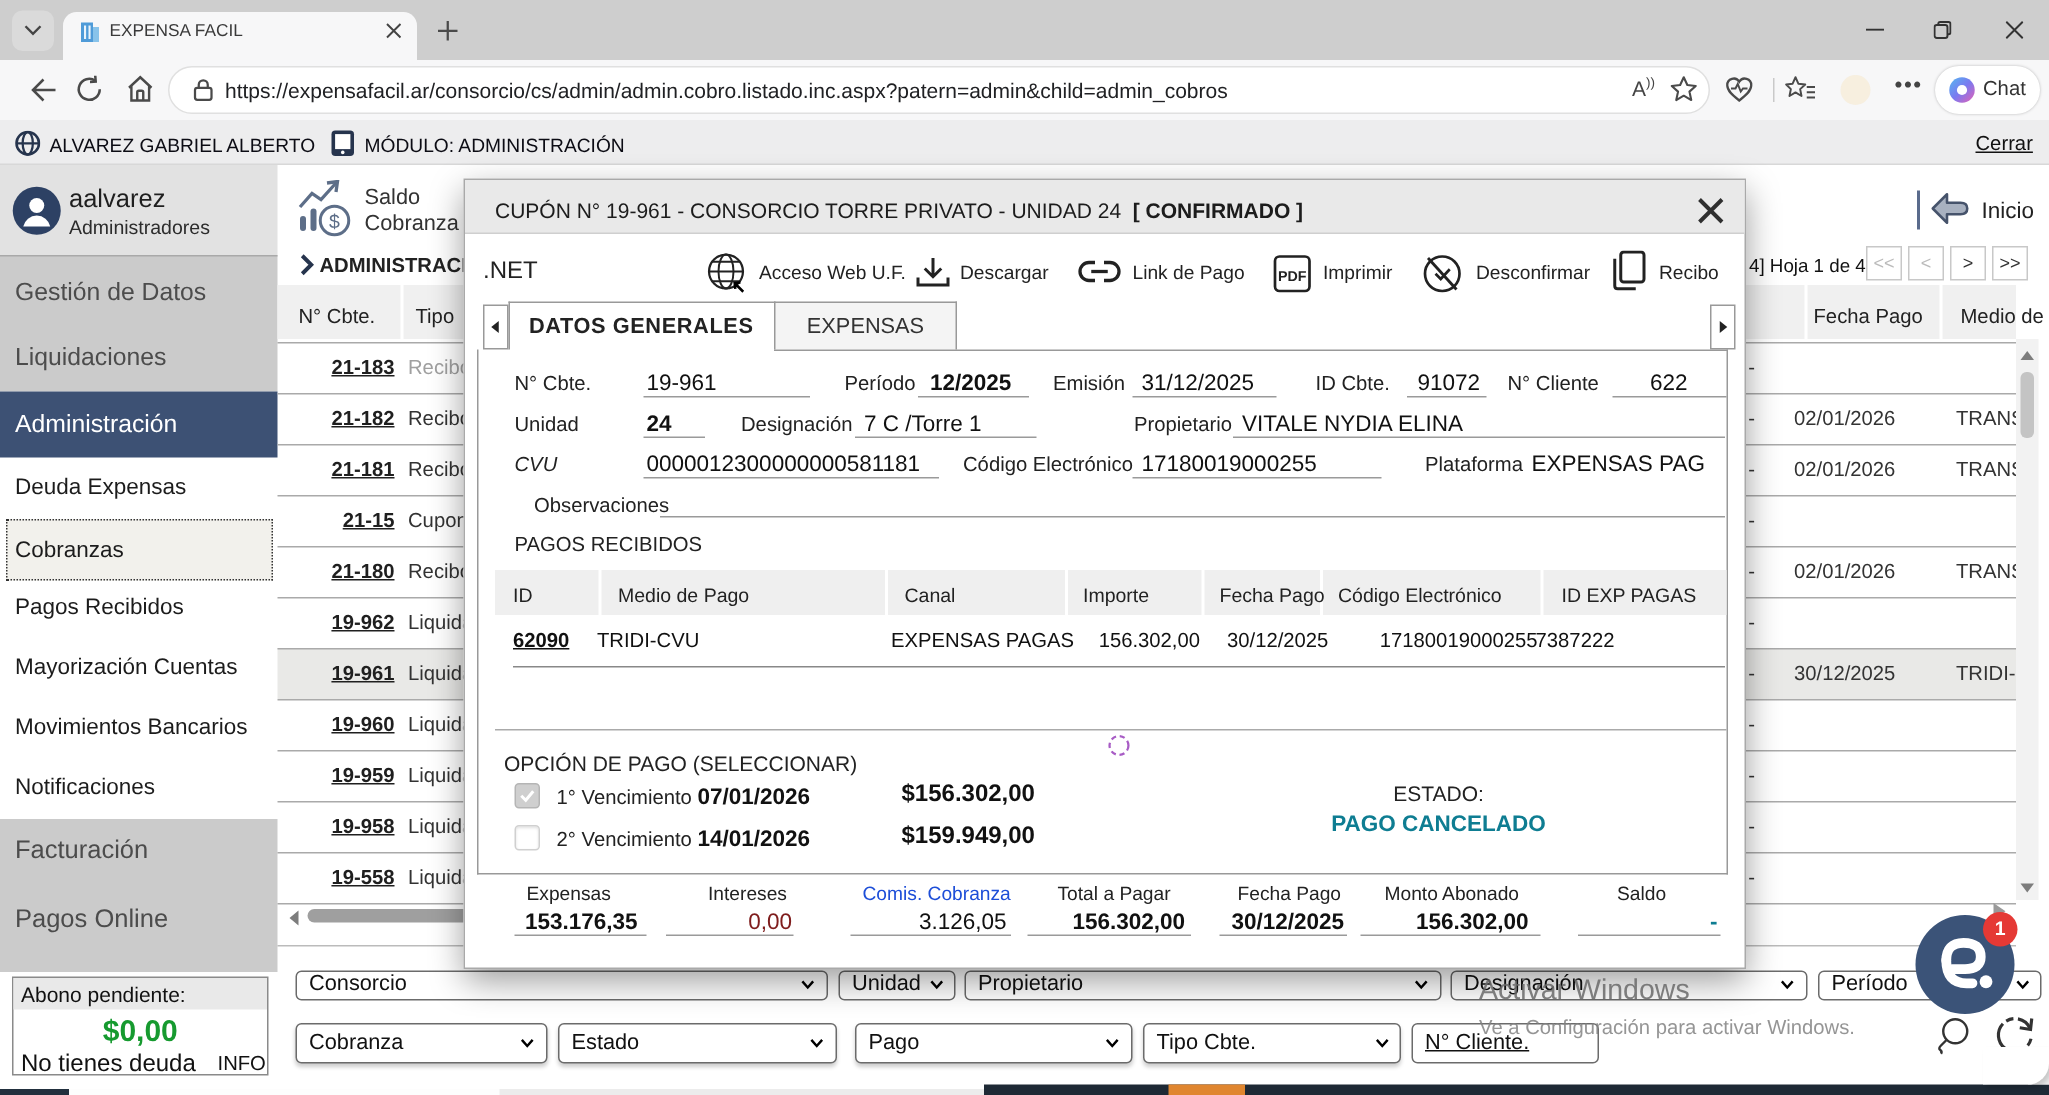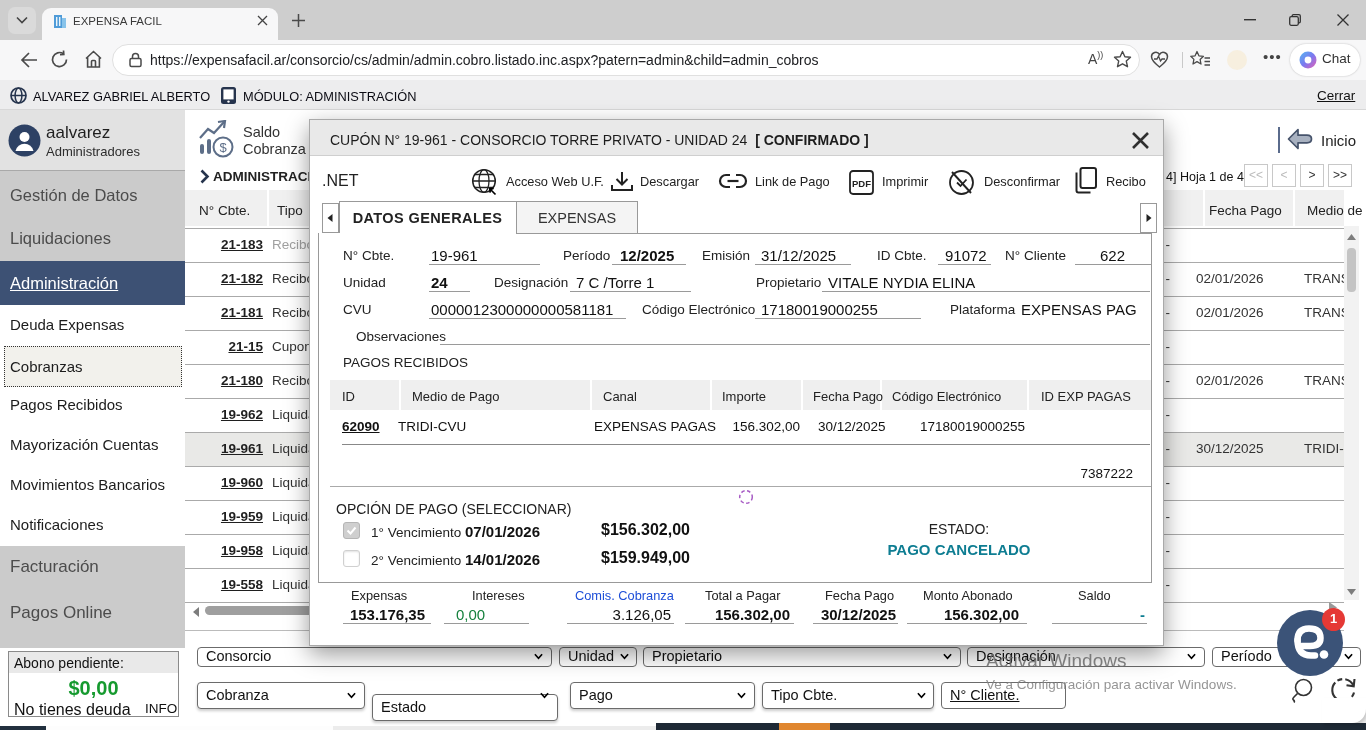--- a/index.html
+++ b/index.html
@@ -107,21 +107,21 @@
     <circle cx="16.5" cy="16.5" r="16" fill="#2d4164"></circle>
     <circle cx="16.5" cy="13" r="5" fill="#fff"></circle>
     <path d="M7.5 27 A9.2 9.2 0 0 1 25.5 27 Z" fill="#fff"></path>
   </svg>
 <div class="abs nw" style="left:46px;top:123px;font-size:17px;color:#1f1f1f;">aalvarez</div>
 <div class="abs nw" style="left:46px;top:144px;font-size:13px;color:#2c2c2c;">Administradores</div>
 <div class="abs" style="left:0;top:170px;width:185px;height:91px;background:#cbcbcb;border-top:1px solid #a9a9a9;box-sizing:border-box;"></div>
 <div class="abs nw" style="left:10px;top:186px;font-size:16.5px;color:#4c4c4c;">Gestión de Datos</div>
 <div class="abs nw" style="left:10px;top:229px;font-size:16.5px;color:#4c4c4c;">Liquidaciones</div>
 <div class="abs" style="left:0;top:261px;width:185px;height:44px;background:#3d5174;"></div>
-<div class="abs nw" style="left:10px;top:274px;font-size:16.5px;color:#fff;text-decoration:underline;">Administración</div>
+<div class="abs nw" style="left:10px;top:274px;font-size:16.5px;color:#fff;">Administración</div>
 <div class="abs nw" style="left:10px;top:316px;font-size:15px;color:#1c1c1c;">Deuda Expensas</div>
 <div class="abs" style="left:4px;top:346px;width:178px;height:41px;background:#f2f1ec;border:1px dotted #333;box-sizing:border-box;"></div>
 <div class="abs nw" style="left:10px;top:358px;font-size:15px;color:#1c1c1c;">Cobranzas</div>
 <div class="abs nw" style="left:10px;top:396px;font-size:15px;color:#1c1c1c;">Pagos Recibidos</div>
 <div class="abs nw" style="left:10px;top:436px;font-size:15px;color:#1c1c1c;">Mayorización Cuentas</div>
 <div class="abs nw" style="left:10px;top:476px;font-size:15px;color:#1c1c1c;">Movimientos Bancarios</div>
 <div class="abs nw" style="left:10px;top:516px;font-size:15px;color:#1c1c1c;">Notificaciones</div>
 <div class="abs" style="left:0;top:546px;width:185px;height:102px;background:#cbcbcb;"></div>
 <div class="abs nw" style="left:10px;top:557px;font-size:17px;color:#4c4c4c;">Facturación</div>
 <div class="abs nw" style="left:10px;top:603px;font-size:17px;color:#4c4c4c;">Pagos Online</div>
@@ -265,21 +265,21 @@
     <path d="M1 2.5 L5 7 L9 2.5" fill="none" stroke="#000" stroke-width="1.8"></path>
   </svg>
 <div class="sel" style="left:1212px;top:647px;width:149px;">Período</div>
 <svg class="chev" style="left:1344px;top:652px" viewBox="0 0 10 10">
     <path d="M1 2.5 L5 7 L9 2.5" fill="none" stroke="#000" stroke-width="1.8"></path>
   </svg>
 <div class="sel2" style="left:197px;top:682px;width:168px;">Cobranza</div>
 <svg class="chev" style="left:347px;top:691px" viewBox="0 0 10 10">
     <path d="M1 2.5 L5 7 L9 2.5" fill="none" stroke="#000" stroke-width="1.8"></path>
   </svg>
-<div class="sel2" style="left:372px;top:682px;width:186px;margin-top:12px;">Estado</div>
+<div class="sel2" style="left:372px;top:682px;width:186px;">Estado</div>
 <svg class="chev" style="left:540px;top:691px" viewBox="0 0 10 10">
     <path d="M1 2.5 L5 7 L9 2.5" fill="none" stroke="#000" stroke-width="1.8"></path>
   </svg>
 <div class="sel2" style="left:570px;top:682px;width:185px;">Pago</div>
 <svg class="chev" style="left:737px;top:691px" viewBox="0 0 10 10">
     <path d="M1 2.5 L5 7 L9 2.5" fill="none" stroke="#000" stroke-width="1.8"></path>
   </svg>
 <div class="sel2" style="left:762px;top:682px;width:172px;">Tipo Cbte.</div>
 <svg class="chev" style="left:917px;top:691px" viewBox="0 0 10 10">
     <path d="M1 2.5 L5 7 L9 2.5" fill="none" stroke="#000" stroke-width="1.8"></path>
@@ -388,21 +388,21 @@
 <div class="lbl" style="left:343px;top:275px;">Unidad</div>
 <div class="val" style="left:431px;top:274px;font-weight:bold;">24</div>
 <div class="ul" style="left:429px;top:291px;width:41px;"></div>
 <div class="lbl" style="left:494px;top:275px;">Designación</div>
 <div class="val" style="left:576px;top:274px;">7 C /Torre 1</div>
 <div class="ul" style="left:570px;top:291px;width:121px;"></div>
 <div class="lbl" style="left:756px;top:275px;">Propietario</div>
 <div class="val" style="left:828px;top:274px;">VITALE NYDIA ELINA</div>
 <div class="ul" style="left:822px;top:291px;width:328px;"></div>
 
-<div class="lbl" style="left:343px;top:302px;">CVU</div>
+<div class="lbl" style="left:343px;top:302px;font-style:italic;">CVU</div>
 <div class="val" style="left:431px;top:301px;">0000012300000000581181</div>
 <div class="ul" style="left:429px;top:318px;width:197px;"></div>
 <div class="lbl" style="left:642px;top:302px;">Código Electrónico</div>
 <div class="val" style="left:761px;top:301px;">17180019000255</div>
 <div class="ul" style="left:755px;top:318px;width:166px;"></div>
 <div class="lbl" style="left:950px;top:302px;">Plataforma</div>
 <div class="val" style="left:1021px;top:301px;">EXPENSAS PAG</div>
 
 <div class="lbl" style="left:356px;top:329px;">Observaciones</div>
 <div class="ul" style="left:440px;top:344px;width:710px;"></div>
@@ -421,21 +421,21 @@
 <div class="abs nw" style="left:722px;top:389px;font-size:13px;color:#222;">Importe</div>
 <div class="abs nw" style="left:813px;top:389px;font-size:13px;color:#222;">Fecha Pago</div>
 <div class="abs nw" style="left:892px;top:389px;font-size:13px;color:#222;">Código Electrónico</div>
 <div class="abs nw" style="left:1041px;top:389px;font-size:13px;color:#222;">ID EXP PAGAS</div>
 <div class="abs nw" style="left:342px;top:419px;font-size:13.5px;font-weight:bold;color:#111;text-decoration:underline;">62090</div>
 <div class="abs nw" style="left:398px;top:419px;font-size:13.5px;color:#111;">TRIDI-CVU</div>
 <div class="abs nw" style="left:594px;top:419px;font-size:13.5px;color:#111;">EXPENSAS PAGAS</div>
 <div class="abs nw" style="left:700px;top:419px;width:100px;text-align:right;font-size:13.5px;color:#111;">156.302,00</div>
 <div class="abs nw" style="left:818px;top:419px;font-size:13.5px;color:#111;">30/12/2025</div>
 <div class="abs nw" style="left:905px;top:419px;width:120px;text-align:right;font-size:13.5px;color:#111;">17180019000255</div>
-<div class="abs nw" style="left:1033px;top:419px;width:100px;text-align:right;font-size:13.5px;color:#111;margin-top:47px;">7387222</div>
+<div class="abs nw" style="left:1000px;top:419px;width:100px;text-align:center;font-size:13.5px;color:#111;">7387222</div>
 <div class="abs" style="left:342px;top:444px;width:808px;height:1px;background:#888;"></div>
 
 <div class="abs" style="left:330px;top:486px;width:821px;height:1px;background:#aaa;"></div>
 <svg class="abs" style="left:738px;top:489px" width="16" height="16" viewBox="0 0 16 16">
     <circle cx="8" cy="8" r="6.3" fill="none" stroke="#a85cc5" stroke-width="1.5" stroke-dasharray="3.5 2.5"></circle>
   </svg>
 
 <div class="abs nw" style="left:336px;top:501px;font-size:14px;color:#222;">OPCIÓN DE PAGO (SELECCIONAR)</div>
 <div class="abs" style="left:343px;top:522px;width:17px;height:17px;background:#cfcfcf;border:1px solid #b5b5b5;border-radius:3px;box-sizing:border-box;"></div>
 <svg class="abs" style="left:345px;top:524px" width="13" height="13" viewBox="0 0 13 13">
@@ -446,21 +446,21 @@
 <div class="abs" style="left:343px;top:550px;width:17px;height:17px;background:#fff;border:1px solid #d0d0d0;border-radius:3px;box-sizing:border-box;box-shadow:inset 0 1px 2px rgba(0,0,0,.12);"></div>
 <div class="abs nw" style="left:371px;top:551px;font-size:13.5px;color:#222;">2° Vencimiento <span style="font-size:15px;font-weight:bold;color:#111;">14/01/2026</span></div>
 <div class="abs nw" style="left:601px;top:549px;font-size:16px;font-weight:bold;color:#111;">$159.949,00</div>
 <div class="abs nw" style="left:859px;top:521px;width:200px;text-align:center;font-size:14px;color:#222;">ESTADO:</div>
 <div class="abs nw" style="left:859px;top:541px;width:200px;text-align:center;font-size:15px;font-weight:bold;color:#0e7d92;">PAGO CANCELADO</div>
 
 <div class="abs nw" style="left:351px;top:588px;font-size:12.8px;color:#222;">Expensas</div>
 <div class="abs nw" style="left:343px;top:606px;width:82px;text-align:right;font-size:15px;font-weight:bold;color:#111;">153.176,35</div>
 <div class="ul" style="left:343px;top:623px;width:88px;"></div>
 <div class="abs nw" style="left:472px;top:588px;font-size:12.8px;color:#222;">Intereses</div>
-<div class="abs nw" style="left:456px;top:606px;width:84px;font-size:15px;color:#15803d;">0,00</div>
+<div class="abs nw" style="left:444px;top:606px;width:84px;text-align:right;font-size:15px;color:#7f1d1d;">0,00</div>
 <div class="ul" style="left:444px;top:623px;width:85px;"></div>
 <div class="abs nw" style="left:575px;top:588px;font-size:12.8px;color:#1d4ed8;">Comis. Cobranza</div>
 <div class="abs nw" style="left:567px;top:606px;width:104px;text-align:right;font-size:15px;color:#111;">3.126,05</div>
 <div class="ul" style="left:567px;top:623px;width:107px;"></div>
 <div class="abs nw" style="left:705px;top:588px;font-size:12.8px;color:#222;">Total a Pagar</div>
 <div class="abs nw" style="left:685px;top:606px;width:105px;text-align:right;font-size:15px;font-weight:bold;color:#111;">156.302,00</div>
 <div class="ul" style="left:685px;top:623px;width:109px;"></div>
 <div class="abs nw" style="left:825px;top:588px;font-size:12.8px;color:#222;">Fecha Pago</div>
 <div class="abs nw" style="left:813px;top:606px;width:83px;text-align:right;font-size:15px;font-weight:bold;color:#111;">30/12/2025</div>
 <div class="ul" style="left:813px;top:623px;width:85px;"></div>

